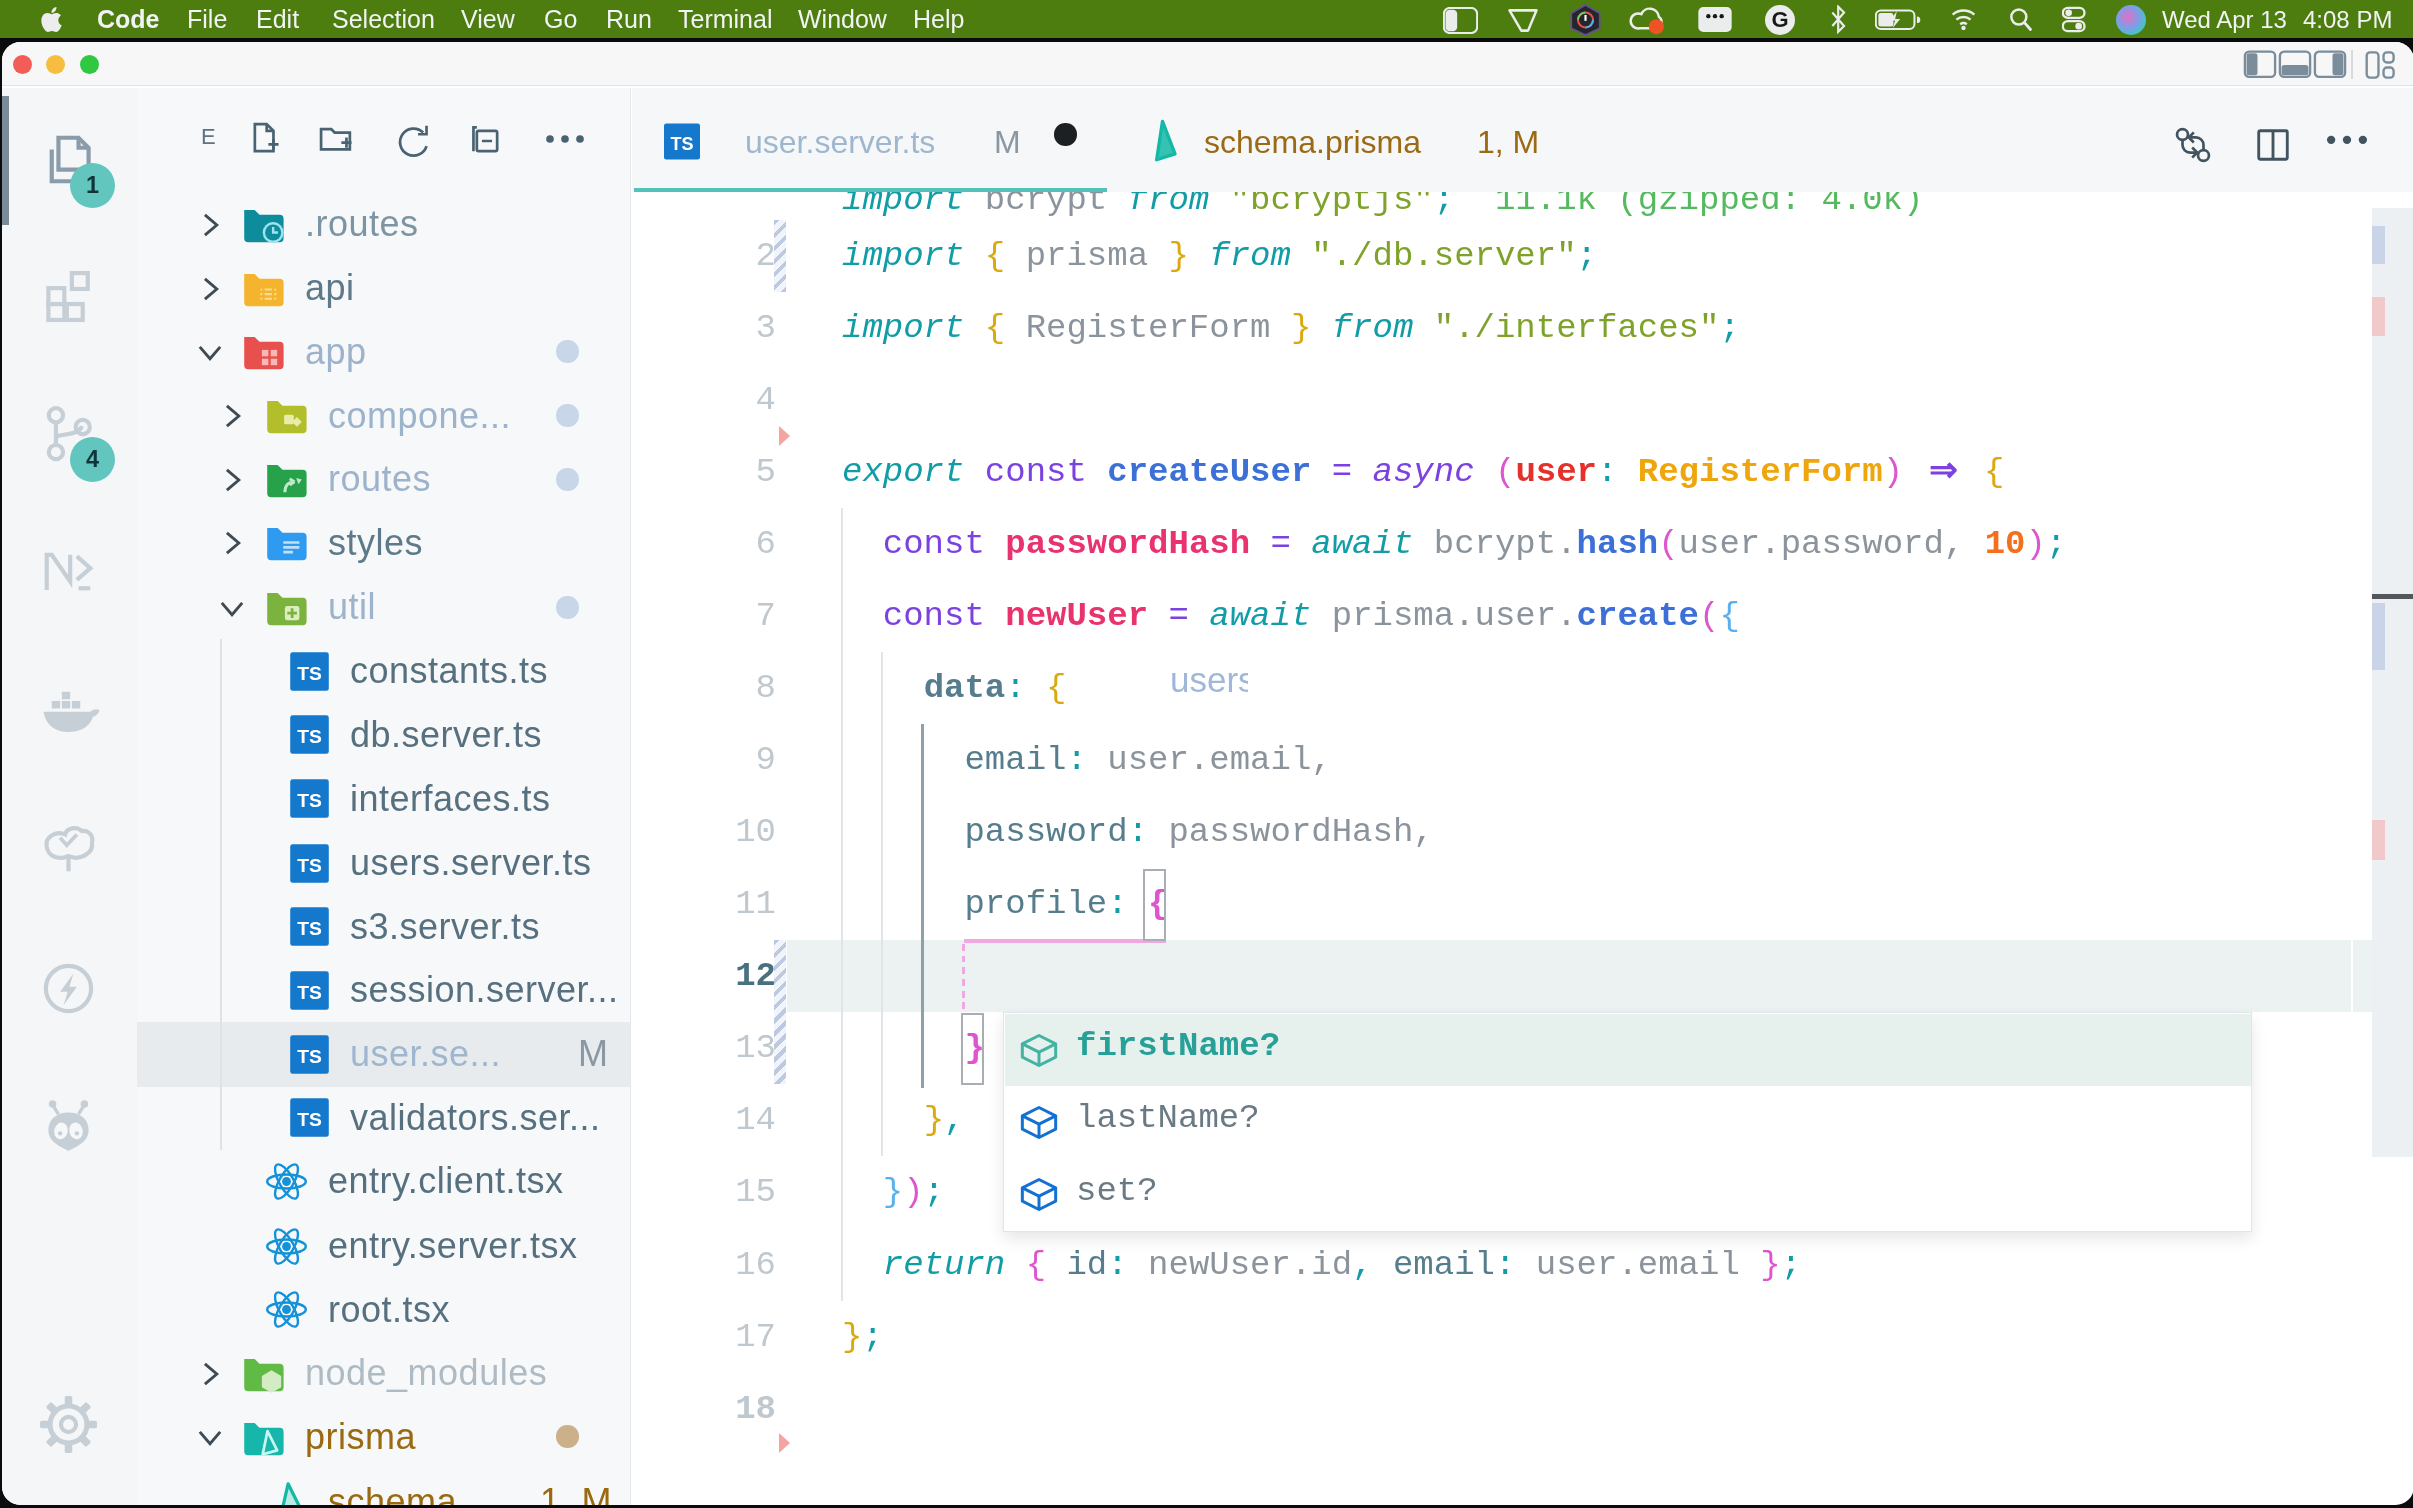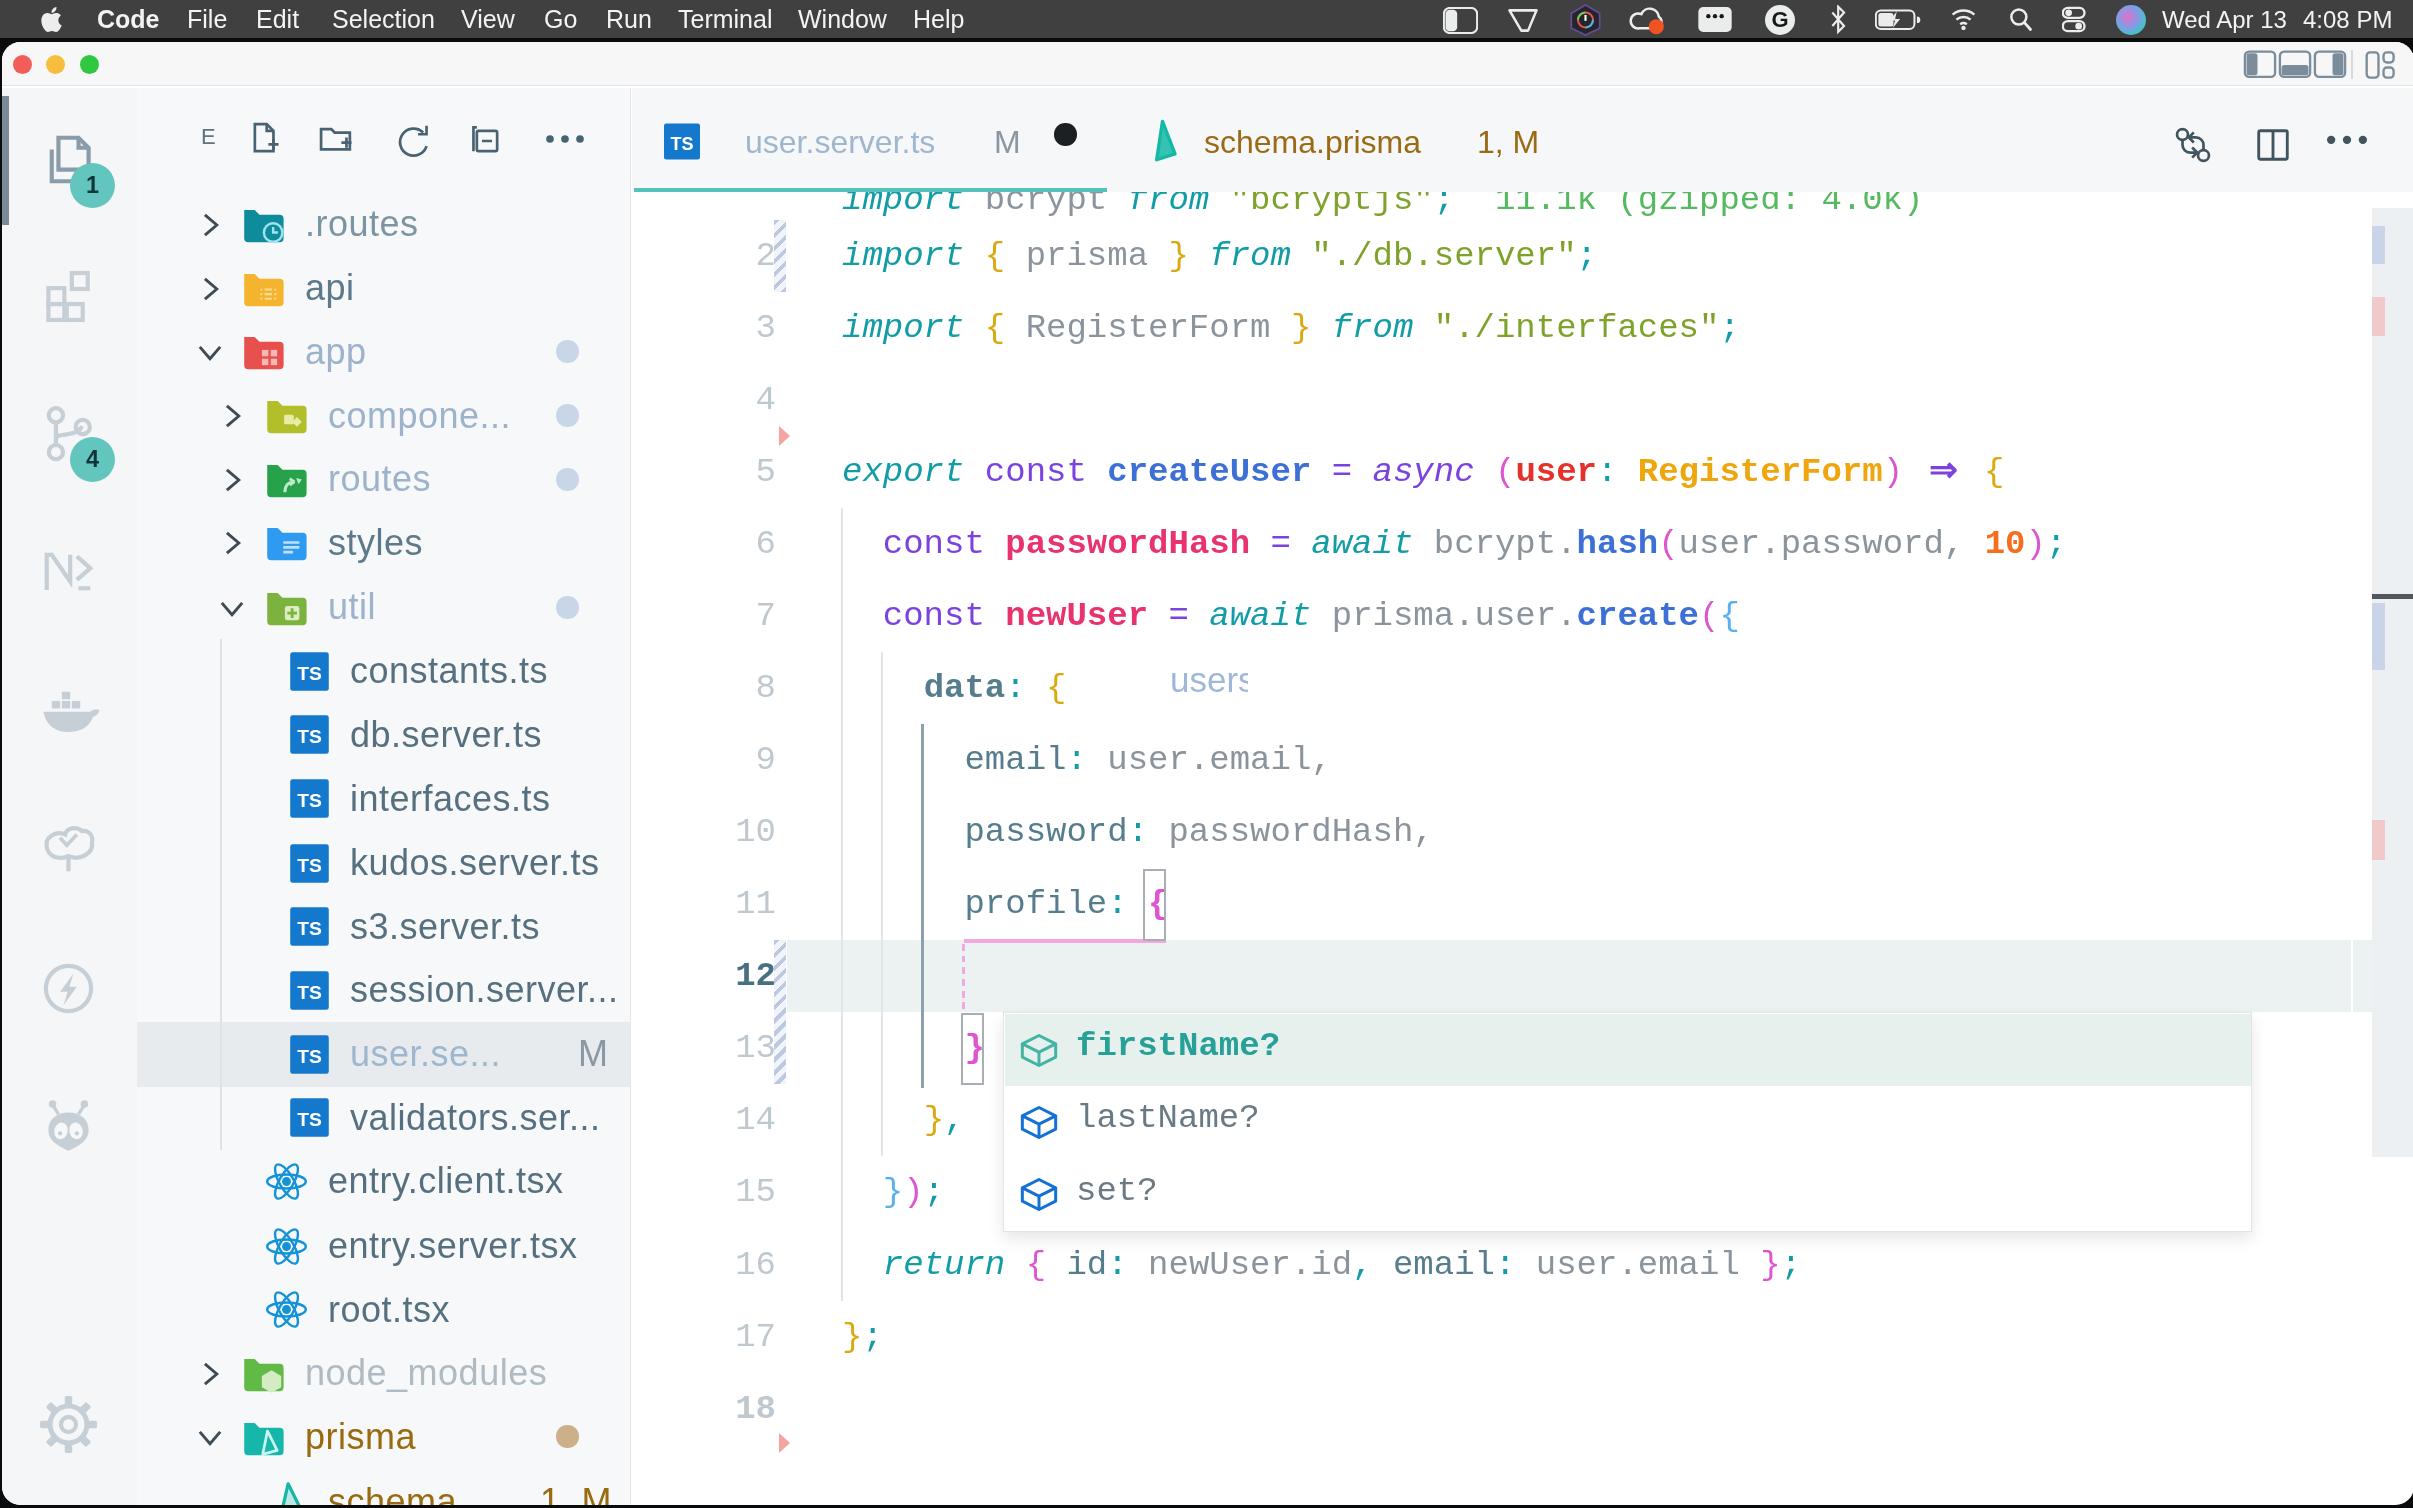--- a/index.html
+++ b/index.html
@@ -1,16 +1,16 @@
 <!DOCTYPE html>
 <html style="font-size:13.4px"><head><meta charset="utf-8"><style>
 * { margin:0; padding:0; box-sizing:border-box; }
 html,body { width:2413px; height:1508px; background:#0a0b0d; overflow:hidden; }
 .abs { position:absolute; }
-#menubar { position:absolute; left:0; top:0; width:2413px; height:38px; background:#404040; }
+#menubar { position:absolute; left:0; top:0; width:2413px; height:38px; background:#4d7c0f; }
 #window { position:absolute; left:1.7px; top:42px; width:2412px; height:1463px; border-radius:18.4px; background:#ffffff; overflow:hidden; }
 #canvas { position:absolute; left:-1.7px; top:-42px; width:2413px; height:1508px; }
 #titlebar { position:absolute; left:0; top:42px; width:2413px; height:44px; background:#f7f7f8; border-bottom:1.7px solid #e1e3e5; }
 #activity { position:absolute; left:1.7px; top:88px; width:136px; height:1420px; background:#f5f6f8; border-right:1.7px solid #e4e6e8; }
 #sidebar { position:absolute; left:137px; top:88px; width:494px; height:1420px; background:#f7f8f9; border-right:1.7px solid #e4e6e8; }
 #tabbar { position:absolute; left:632px; top:88px; width:1782px; height:104px; background:#f6f7f8; }
 .cl { position:absolute; left:842px; height:72px; font:400 34px/72px 'Liberation Mono'; white-space:pre; }
 .ln { position:absolute; left:692px; width:84px; height:72px; font:400 34px/72px 'Liberation Mono'; text-align:right; }
 .tl { position:absolute; font:400 36px/40px 'Liberation Sans'; height:40px; letter-spacing:0.5px; white-space:pre; }
 </style></head><body>
@@ -447,21 +447,21 @@
 <div class="tl" style="left:350px;top:715px;color:#56707f">db.server.ts</div>
 <svg class="abs" style="left:287px;top:776px" width="45" height="45" viewBox="0 0 56 56">
         <rect x="4" y="4" width="48" height="48" rx="3" fill="#1478cc"></rect>
         <text x="28" y="39" font-family="Liberation Sans" font-size="24" font-weight="700" fill="#ffffff" text-anchor="middle">TS</text>
       </svg>
 <div class="tl" style="left:350px;top:779px;color:#56707f">interfaces.ts</div>
 <svg class="abs" style="left:287px;top:841px" width="45" height="45" viewBox="0 0 56 56">
         <rect x="4" y="4" width="48" height="48" rx="3" fill="#1478cc"></rect>
         <text x="28" y="39" font-family="Liberation Sans" font-size="24" font-weight="700" fill="#ffffff" text-anchor="middle">TS</text>
       </svg>
-<div class="tl" style="left:350px;top:843px;color:#56707f">kudos.server.ts</div>
+<div class="tl" style="left:350px;top:843px;color:#56707f">users.server.ts</div>
 <svg class="abs" style="left:287px;top:904px" width="45" height="45" viewBox="0 0 56 56">
         <rect x="4" y="4" width="48" height="48" rx="3" fill="#1478cc"></rect>
         <text x="28" y="39" font-family="Liberation Sans" font-size="24" font-weight="700" fill="#ffffff" text-anchor="middle">TS</text>
       </svg>
 <div class="tl" style="left:350px;top:907px;color:#56707f">s3.server.ts</div>
 <svg class="abs" style="left:287px;top:968px" width="45" height="45" viewBox="0 0 56 56">
         <rect x="4" y="4" width="48" height="48" rx="3" fill="#1478cc"></rect>
         <text x="28" y="39" font-family="Liberation Sans" font-size="24" font-weight="700" fill="#ffffff" text-anchor="middle">TS</text>
       </svg>
 <div class="tl" style="left:350px;top:970px;color:#56707f">session.server...</div>

